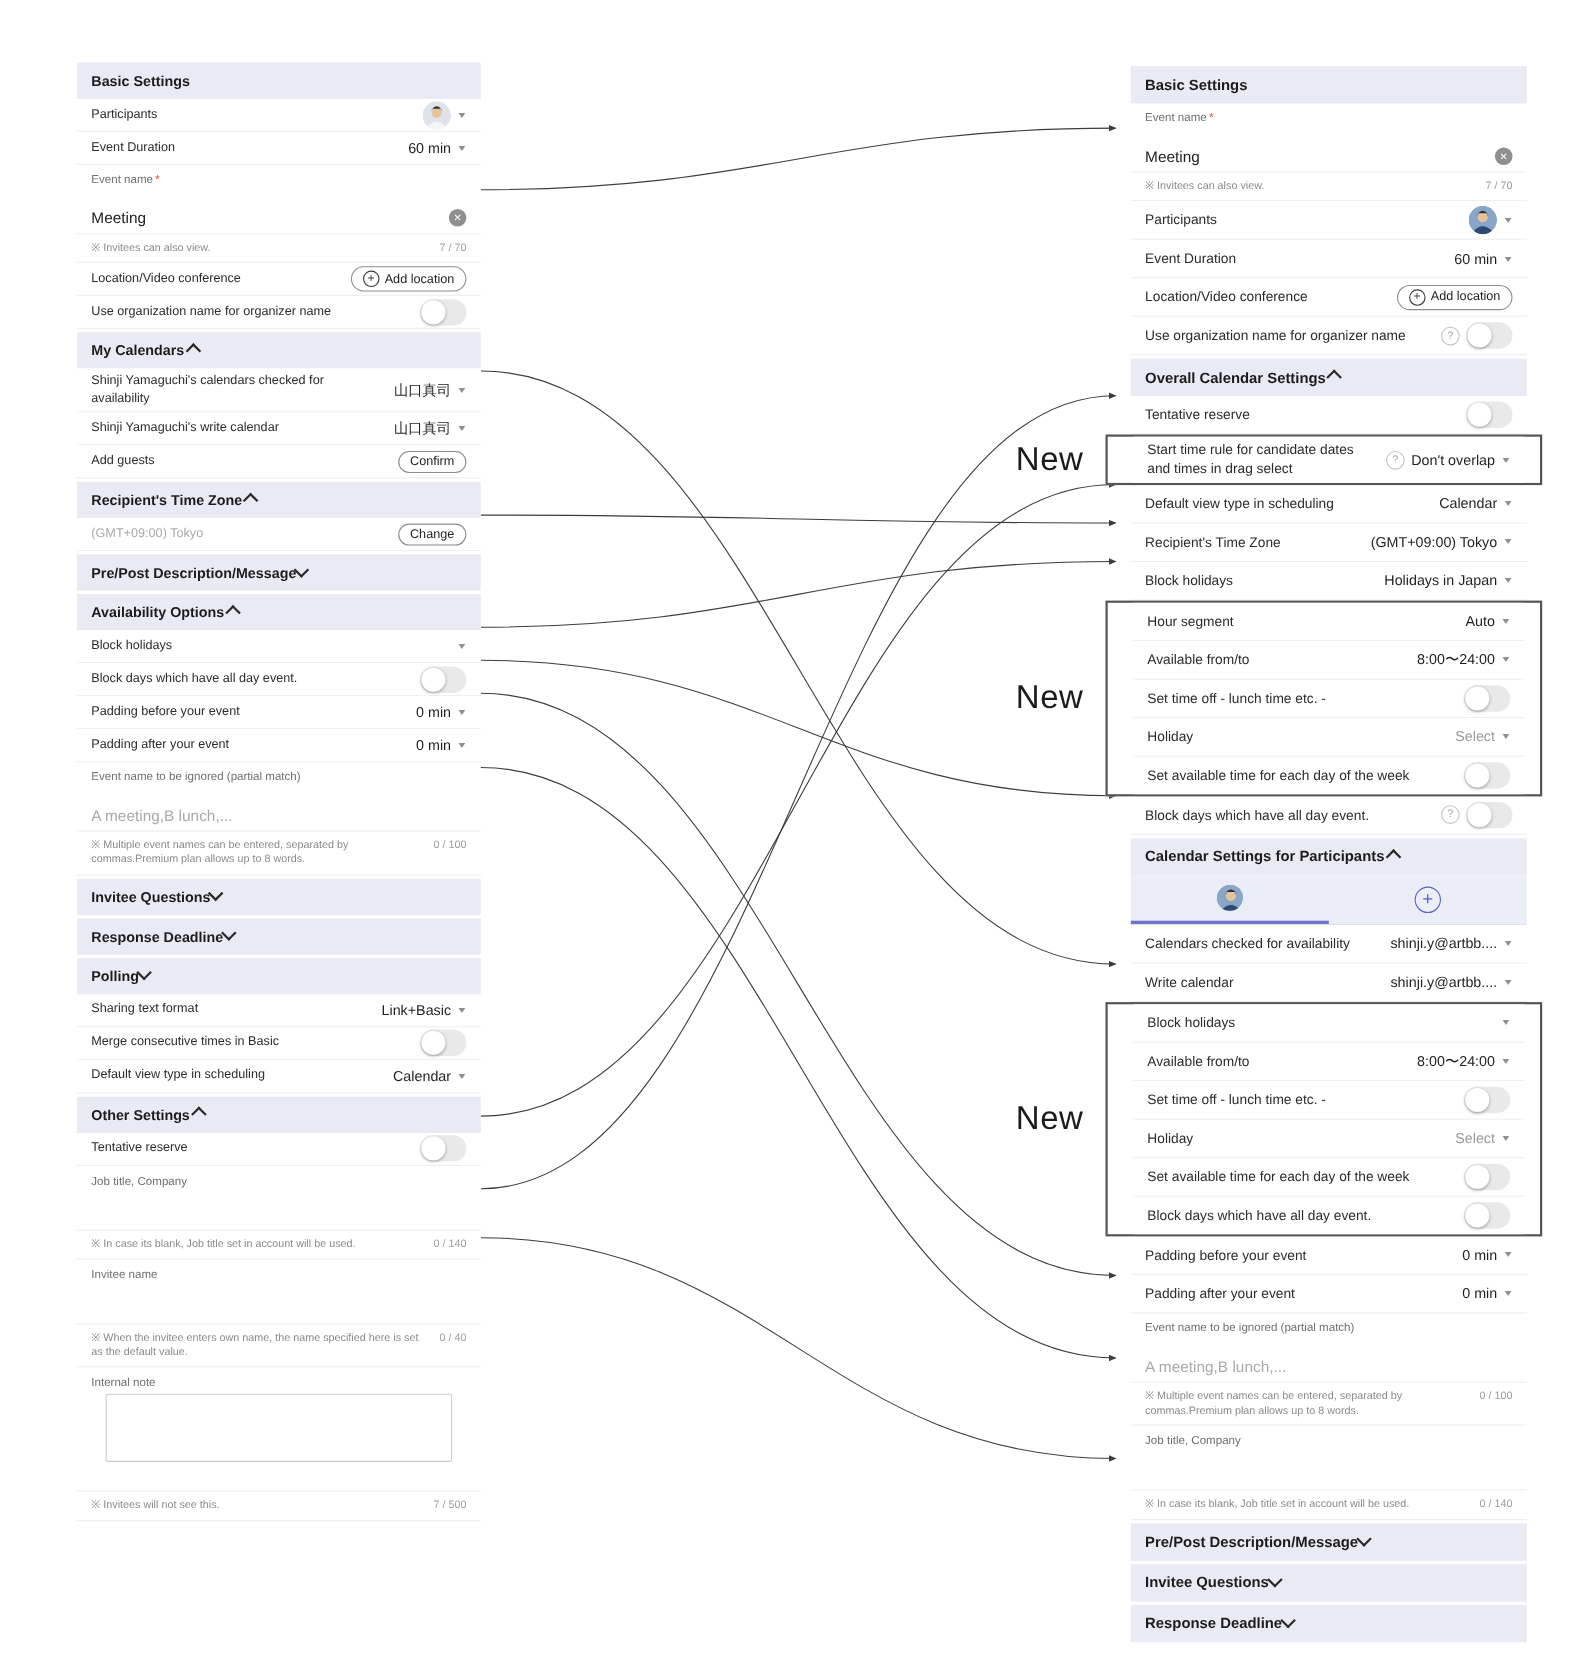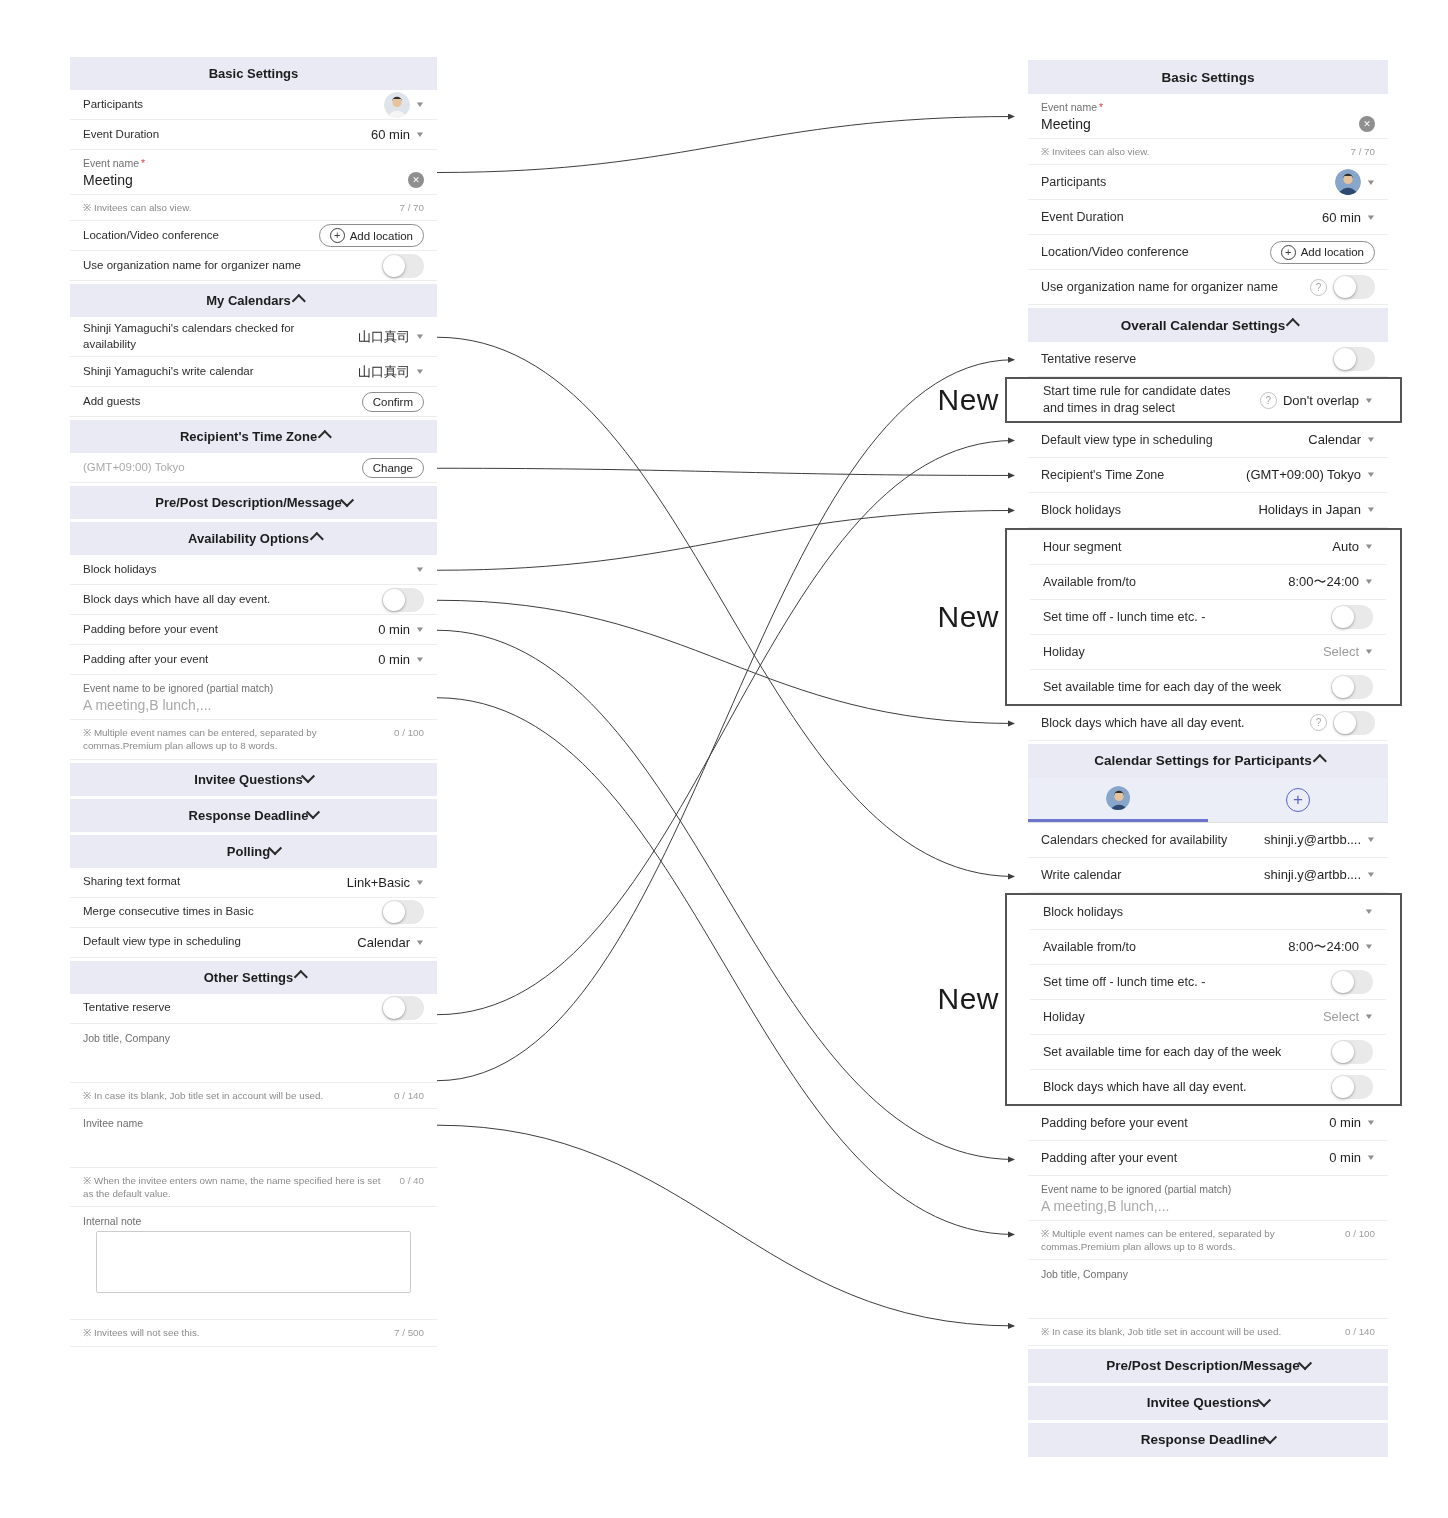--- a/index.html
+++ b/index.html
@@ -6,21 +6,21 @@
   body{
     width:1448px;height:1518px;position:relative;background:#fff;
     font-family:"Liberation Sans", sans-serif;color:#222;overflow:hidden;
   }
   #arrows{position:absolute;left:0;top:0;z-index:0;pointer-events:none;}
   .panel{position:absolute;background:#fff;z-index:1;}
   #left-panel{left:70px;top:57px;width:367px;}
   #right-panel{left:1028px;top:60px;width:360px;}
 
   .sec-header{
-    background:#e9eaf4;display:flex;justify-content:center;align-items:center;
+    background:#e9eaf4;display:flex;justify-content:flex-start;align-items:center;
     padding:0 13px;font-weight:bold;color:#1c1c1c;margin-top:3px;
   }
   #left-panel .sec-header{height:33px;font-size:13px;}
   #right-panel .sec-header{height:34px;font-size:13.5px;}
   .sec-header:first-child{margin-top:0;}
   .chev{display:inline-block;width:8px;height:8px;border-right:2px solid #2a2a2a;border-bottom:2px solid #2a2a2a;}
   .chev.up{transform:rotate(-135deg) translate(-2px,2px);}
   .chev.down{transform:rotate(45deg) translate(-2px,-2px);}
 
   .row{display:flex;justify-content:space-between;align-items:center;padding:0 13px;
@@ -40,42 +40,42 @@
   .pill{border:1px solid #8d8d8d;border-radius:14px;padding:3px 10px;font-size:11.5px;color:#1f1f1f;
     background:#fff;display:inline-flex;align-items:center;gap:5px;white-space:nowrap;}
   .plus-o{width:13px;height:13px;border:1px solid #3c3c3c;border-radius:50%;display:inline-flex;
     align-items:center;justify-content:center;font-size:11px;line-height:1;color:#3c3c3c;}
   .q-icon{width:15px;height:15px;border:1px solid #c3c3c3;border-radius:50%;display:inline-flex;
     align-items:center;justify-content:center;font-size:10px;color:#a5a5a5;flex-shrink:0;}
   .avatar{width:26px;height:26px;border-radius:50%;overflow:hidden;display:inline-block;}
   .field{padding:7px 13px 6px;border-bottom:1px solid #ededed;}
   .flabel{font-size:10.5px;color:#6f6f6f;}
   .req{color:#d44;margin-left:2px;}
-  .fvalrow{display:flex;justify-content:space-between;align-items:center;margin-top:3px;}
+  .fvalrow{display:flex;justify-content:space-between;align-items:center;margin-top:21px;}
   .fval{font-size:14px;color:#222;}
   .fval.muted{color:#a9a9a9;}
   .clear-ic{width:16px;height:16px;border-radius:50%;background:#8f8f8f;color:#fff;display:inline-flex;
     align-items:center;justify-content:center;font-size:9px;line-height:1;}
   .note{display:flex;justify-content:space-between;align-items:flex-start;gap:10px;
     padding:6px 13px;border-bottom:1px solid #ededed;font-size:9.8px;color:#8a8a8a;line-height:1.35;}
   .note .cnt{color:#9d9d9d;white-space:nowrap;}
   .input-block{padding:8px 13px 20px;border-bottom:1px solid #ededed;}
   .input-block .flabel{font-size:10.5px;color:#6f6f6f;}
   .input-line{height:18px;}
   .ta{margin:4px 13px 6px;border:1px solid #ccc;border-radius:2px;height:60px;background:#fff;}
   .sub-title{font-size:13.5px;font-weight:bold;color:#1c1c1c;padding:10px 13px;border-bottom:1px solid #ededed;}
   .tabs{display:flex;background:#eceef7;height:44px;border-bottom:1px solid #e0e0e0;}
   .tab{flex:1;display:flex;align-items:center;justify-content:center;}
   .tab.sel{border-bottom:3px solid #6d74cc;}
   .plus-tab{width:22px;height:22px;border:1.6px solid #5b62c9;border-radius:50%;color:#5b62c9;
     display:inline-flex;align-items:center;justify-content:center;font-size:17px;line-height:1;font-weight:400;}
   .new-box{border:2px solid #555;position:relative;margin-left:-23px;padding-left:23px;
     margin-right:-14px;padding-right:14px;background:#fff;}
   .new-box .row:last-child{border-bottom:none;}
-  .new-label{position:absolute;right:100%;margin-right:8px;top:50%;transform:translateY(-50%);
+  .new-label{position:absolute;right:100%;margin-right:22px;top:50%;transform:translateY(-50%);
     font-size:30px;color:#1b1b1b;letter-spacing:.5px;}
   .two-line .lbl{max-width:235px;}
 </style>
 </head>
 <body>
 
 <svg id="arrows" width="1448" height="1518">
   <defs>
     <marker id="ah" markerWidth="8" markerHeight="8" refX="6" refY="3" orient="auto">
       <path d="M0,0 L7,3 L0,6 Z" fill="#3d3d3d"></path>

